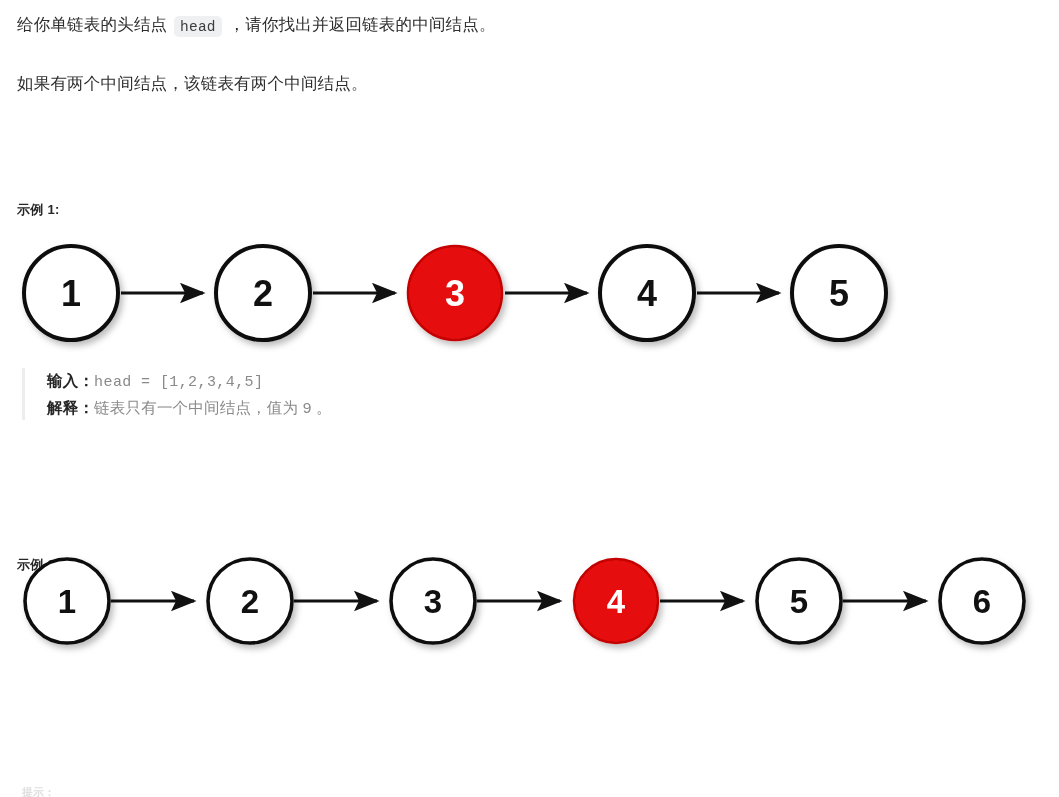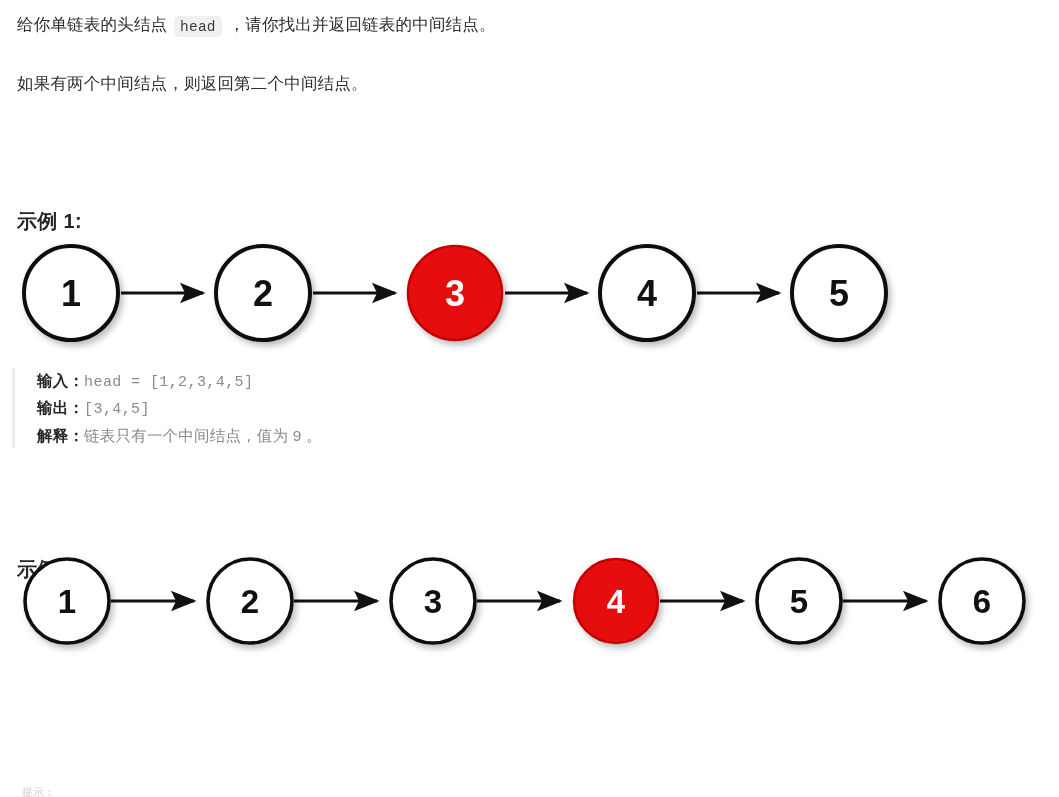--- a/index.html
+++ b/index.html
@@ -42,42 +42,42 @@
     border-radius: 5px;
     padding: 2.5px 6px;
     margin: 0 2px;
     white-space: nowrap;
   }
 
   
   .example-heading {
     position: absolute;
     left: 17px;
-    font-size: 20px;
+    font-size: 13px;
     font-weight: 700;
     color: #262626;
     letter-spacing: 0.3px;
   }
   .example-heading.h1 { top: 188px; }
   .example-heading.h2 { top: 516px; margin-top: 40px; }
 
   
   .diagram {
     position: absolute;
     left: 0;
     width: 1059px;
   }
   .diagram.d1 { top: 236px; height: 118px; }
   .diagram.d2 { top: 549px; height: 108px; }
   .diagram svg { display: block; }
 
   
   .example-block {
     position: absolute;
-    left: 12px;
+    left: 22px;
     border-left: 3px solid #ededed;
     padding-left: 22px;
     box-sizing: border-box;
   }
   .example-block.b1 { top: 368px; }
   .example-block.b2 { top: 678px; }
 
   .ex-line {
     font-size: 15.5px;
     line-height: 1.62;
@@ -114,21 +114,21 @@
     line-height: 1.1;
   }
 </style>
 </head>
 <body>
 
 <div class="page">
 
   <p class="para p1"><span>给你单链表的头结点 </span><code class="code-chip">head</code><span> ，请你找出并返回链表的中间结点。</span></p>
 
-  <p class="para p2">如果有两个中间结点，则返回第二个中间结点。</p>
+  <p class="para p2">如果有两个中间结点，该链表有两个中间结点。</p>
 
   <h3 class="example-heading h1">示例 1:</h3>
 
   <div class="diagram d1">
     <svg width="1059" height="118" viewBox="0 0 1059 118" xmlns="http://www.w3.org/2000/svg" aria-hidden="true">
       <defs>
         <marker id="arrowhead1" markerWidth="9" markerHeight="9" refX="7.2" refY="3.2" orient="auto" markerUnits="strokeWidth">
           <path d="M0,0 L8,3.2 L0,6.4 L1.6,3.2 Z" fill="#111111"></path>
         </marker>
         <filter id="nodeshadow1" x="-35%" y="-35%" width="180%" height="180%">
@@ -165,21 +165,20 @@
 
       <g>
         <circle cx="839" cy="57" r="47" fill="#ffffff" stroke="#111111" stroke-width="4" filter="url(#nodeshadow1)"></circle>
         <text x="839" y="57" text-anchor="middle" dominant-baseline="central" font-family="Liberation Sans, DejaVu Sans, sans-serif" font-size="36" font-weight="700" fill="#111111">5</text>
       </g>
     </svg>
   </div>
 
   <div class="example-block b1">
     <div class="ex-line"><span class="ex-label">输入：</span><span class="ex-value">head = [1,2,3,4,5]</span></div>
-    <div class="ex-line"><span class="ex-label">输出：</span><span class="ex-value">[3,4,5]</span></div>
     <div class="ex-line"><span class="ex-label">解释：</span><span class="ex-value cn">链表只有一个中间结点，值为 9 。</span></div>
   </div>
 
   <h3 class="example-heading h2">示例 2:</h3>
 
   <div class="diagram d2">
     <svg width="1059" height="108" viewBox="0 0 1059 108" xmlns="http://www.w3.org/2000/svg" aria-hidden="true">
       <defs>
         <marker id="arrowhead2" markerWidth="9" markerHeight="9" refX="7.2" refY="3.2" orient="auto" markerUnits="strokeWidth">
           <path d="M0,0 L8,3.2 L0,6.4 L1.6,3.2 Z" fill="#111111"></path>

